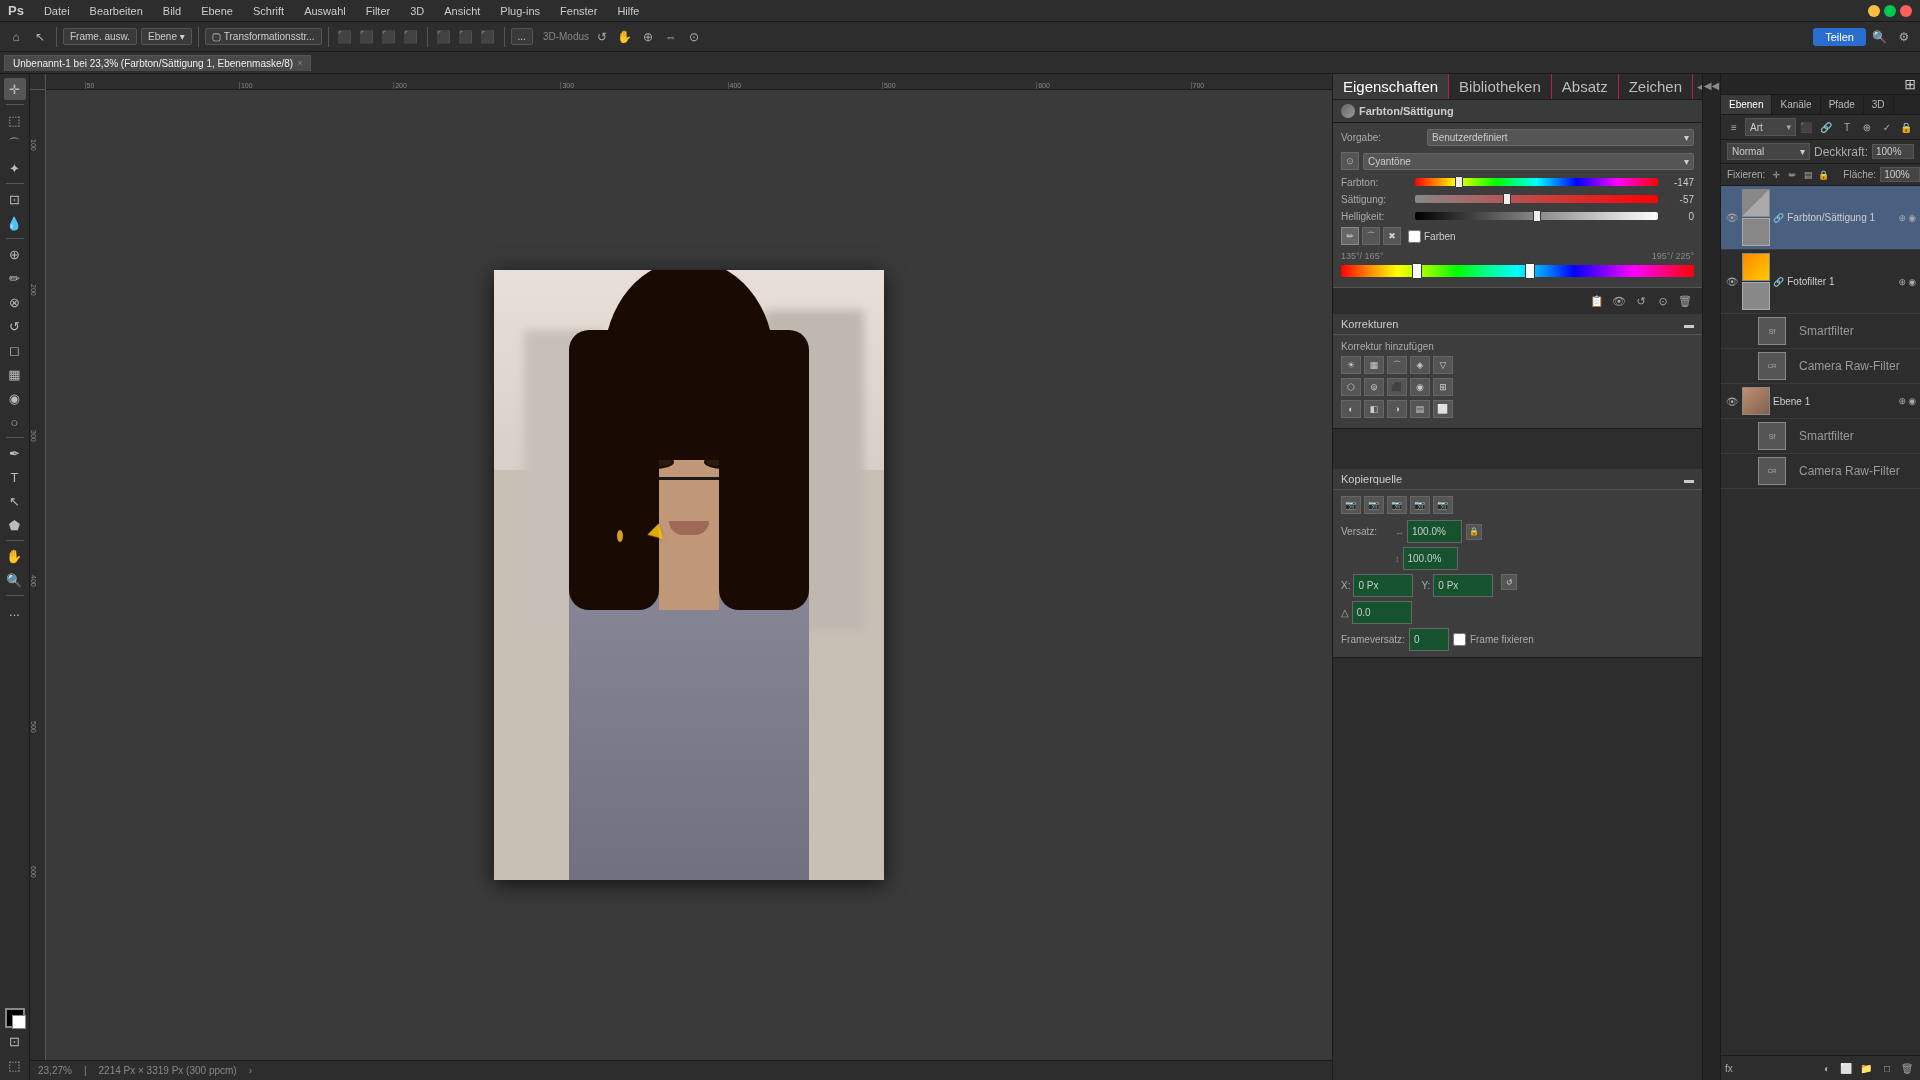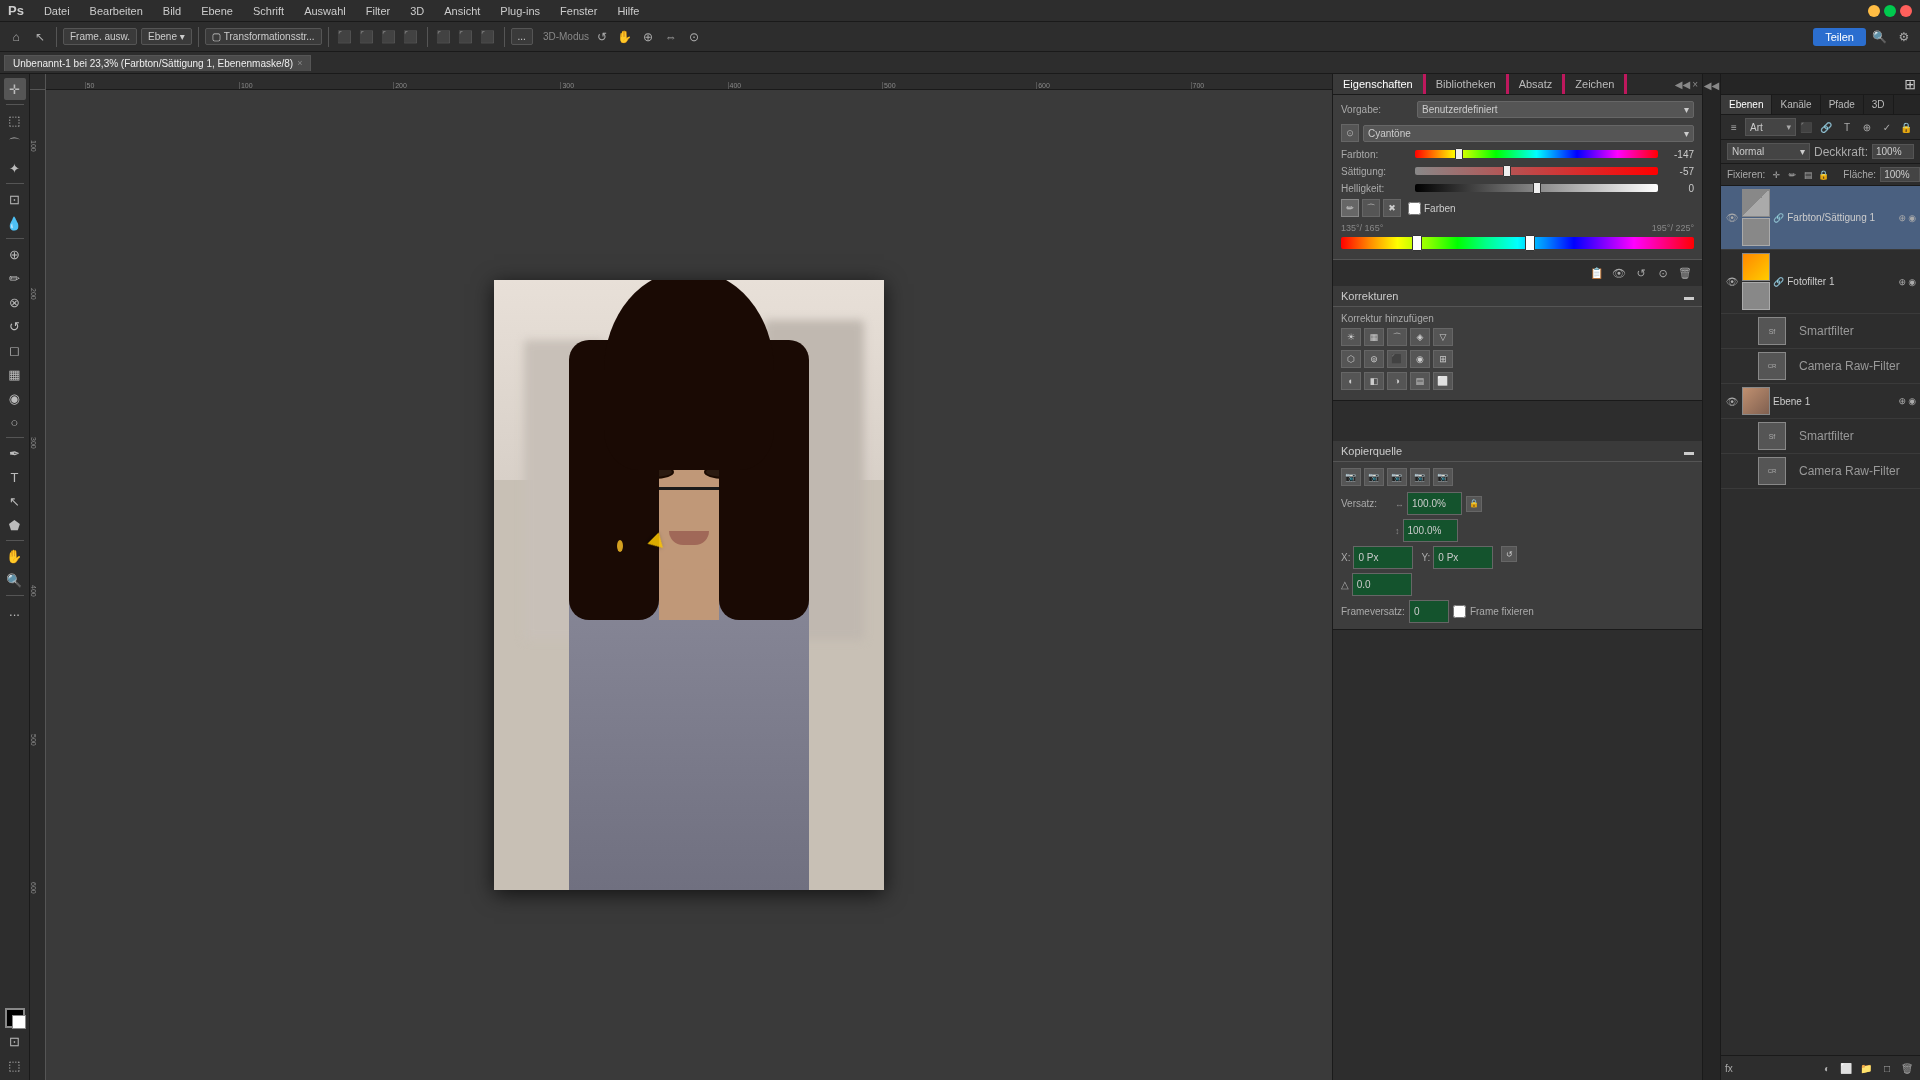--- a/index.html
+++ b/index.html
@@ -218,24 +218,24 @@
       border-left: 1px solid #1a1a1a;
       flex-shrink: 0;
     }
     .panel-tabs {
       display: flex;
       background: #2a2a2a;
       border-bottom: 1px solid #1a1a1a;
     }
     .panel-tab {
       padding: 4px 10px;
-      font-size: 11px;
+      font-size: 15px;
       color: #bbb;
       cursor: pointer;
-      border-right: 3px solid #be185d;
+      border-right: 1px solid #be185d;
     }
     .panel-tab.active {
       background: #3a3a3a;
       color: #fff;
     }
     .panel-header {
       background: #3a3a3a;
       padding: 4px 8px;
       display: flex;
       align-items: center;
@@ -248,21 +248,21 @@
 
     .properties-content {
       padding: 6px 8px;
       background: #3d3d3d;
     }
 
     .prop-row {
       display: flex;
       align-items: center;
       margin-bottom: 6px;
-      gap: 6px;
+      gap: 16px;
     }
     .prop-label {
       font-size: 10px;
       color: #aaa;
       width: 70px;
       flex-shrink: 0;
     }
     .prop-dropdown {
       background: #555;
       border: 1px solid #666;
@@ -867,35 +867,47 @@
             <div style="position:absolute;bottom:338px;left:calc(50% - 72px);width:6px;height:12px;background:#d4a020;border-radius:50%;z-index:2;"></div>
           </div>
         </div>
 
         <div style="position:absolute;top:45%;left:47%;pointer-events:none;">
           <div style="width:0;height:0;border-left:8px solid transparent;border-right:8px solid transparent;border-bottom:14px solid rgba(255,200,0,0.85);transform:rotate(135deg);filter:drop-shadow(1px 1px 2px rgba(0,0,0,0.5));"></div>
         </div>
       </div>
     </div>
 
+    <div class="status-bar">
+      <span>23,27%</span>
+      <span>|</span>
+      <span>2214 Px × 3319 Px (300 ppcm)</span>
+      <span>›</span>
+    </div>
   </div>
 
   <div class="right-panel">
 
     <div class="panel-tabs">
       <div class="panel-tab active">Eigenschaften</div>
       <div class="panel-tab">Bibliotheken</div>
       <div class="panel-tab">Absatz</div>
       <div class="panel-tab">Zeichen</div>
       <div style="margin-left:auto;display:flex;align-items:center;padding:0 4px;gap:2px;">
         <div style="font-size:10px;color:#888;cursor:pointer;">◀◀</div>
         <div style="font-size:10px;color:#888;cursor:pointer;">×</div>
       </div>
     </div>
 
+    <div class="panel-header">
+      <div style="display:flex;align-items:center;gap:4px;">
+        <div style="width:14px;height:14px;background:linear-gradient(135deg,#666,#999);border-radius:50%;"></div>
+        <span>Farbton/Sättigung</span>
+      </div>
+    </div>
 
     <div class="properties-content">
 
       <div class="prop-row">
         <span class="prop-label">Vorgabe:</span>
         <div class="prop-dropdown">
           <span>Benutzerdefiniert</span>
           <span>▾</span>
         </div>
       </div>

